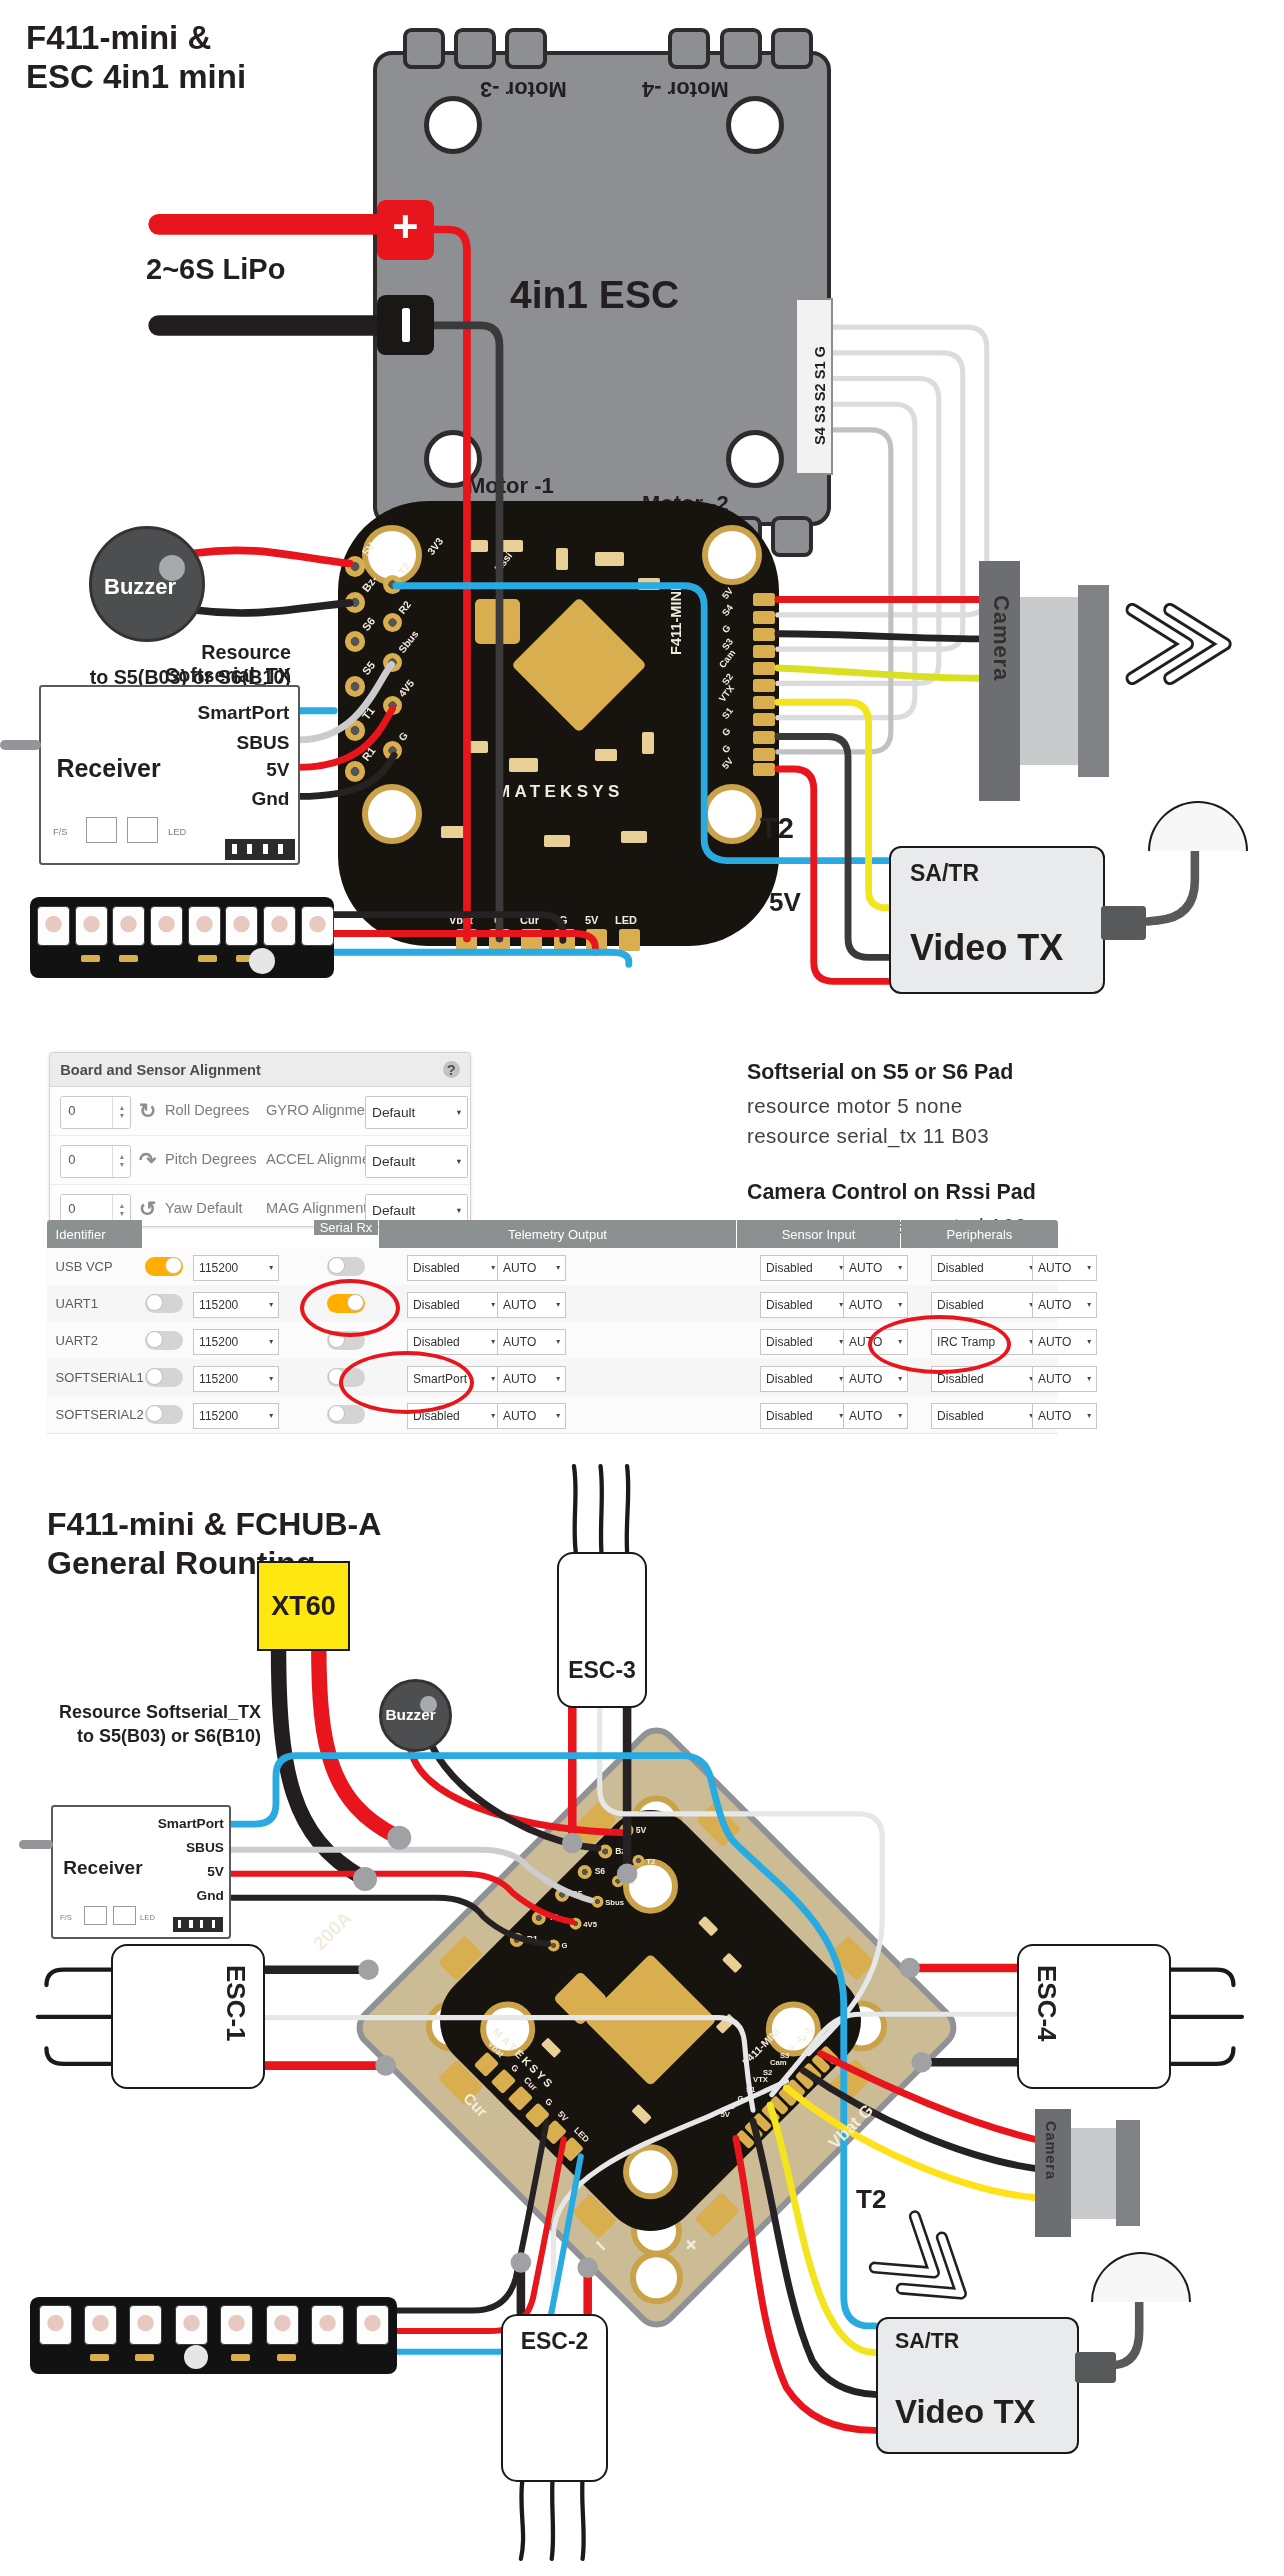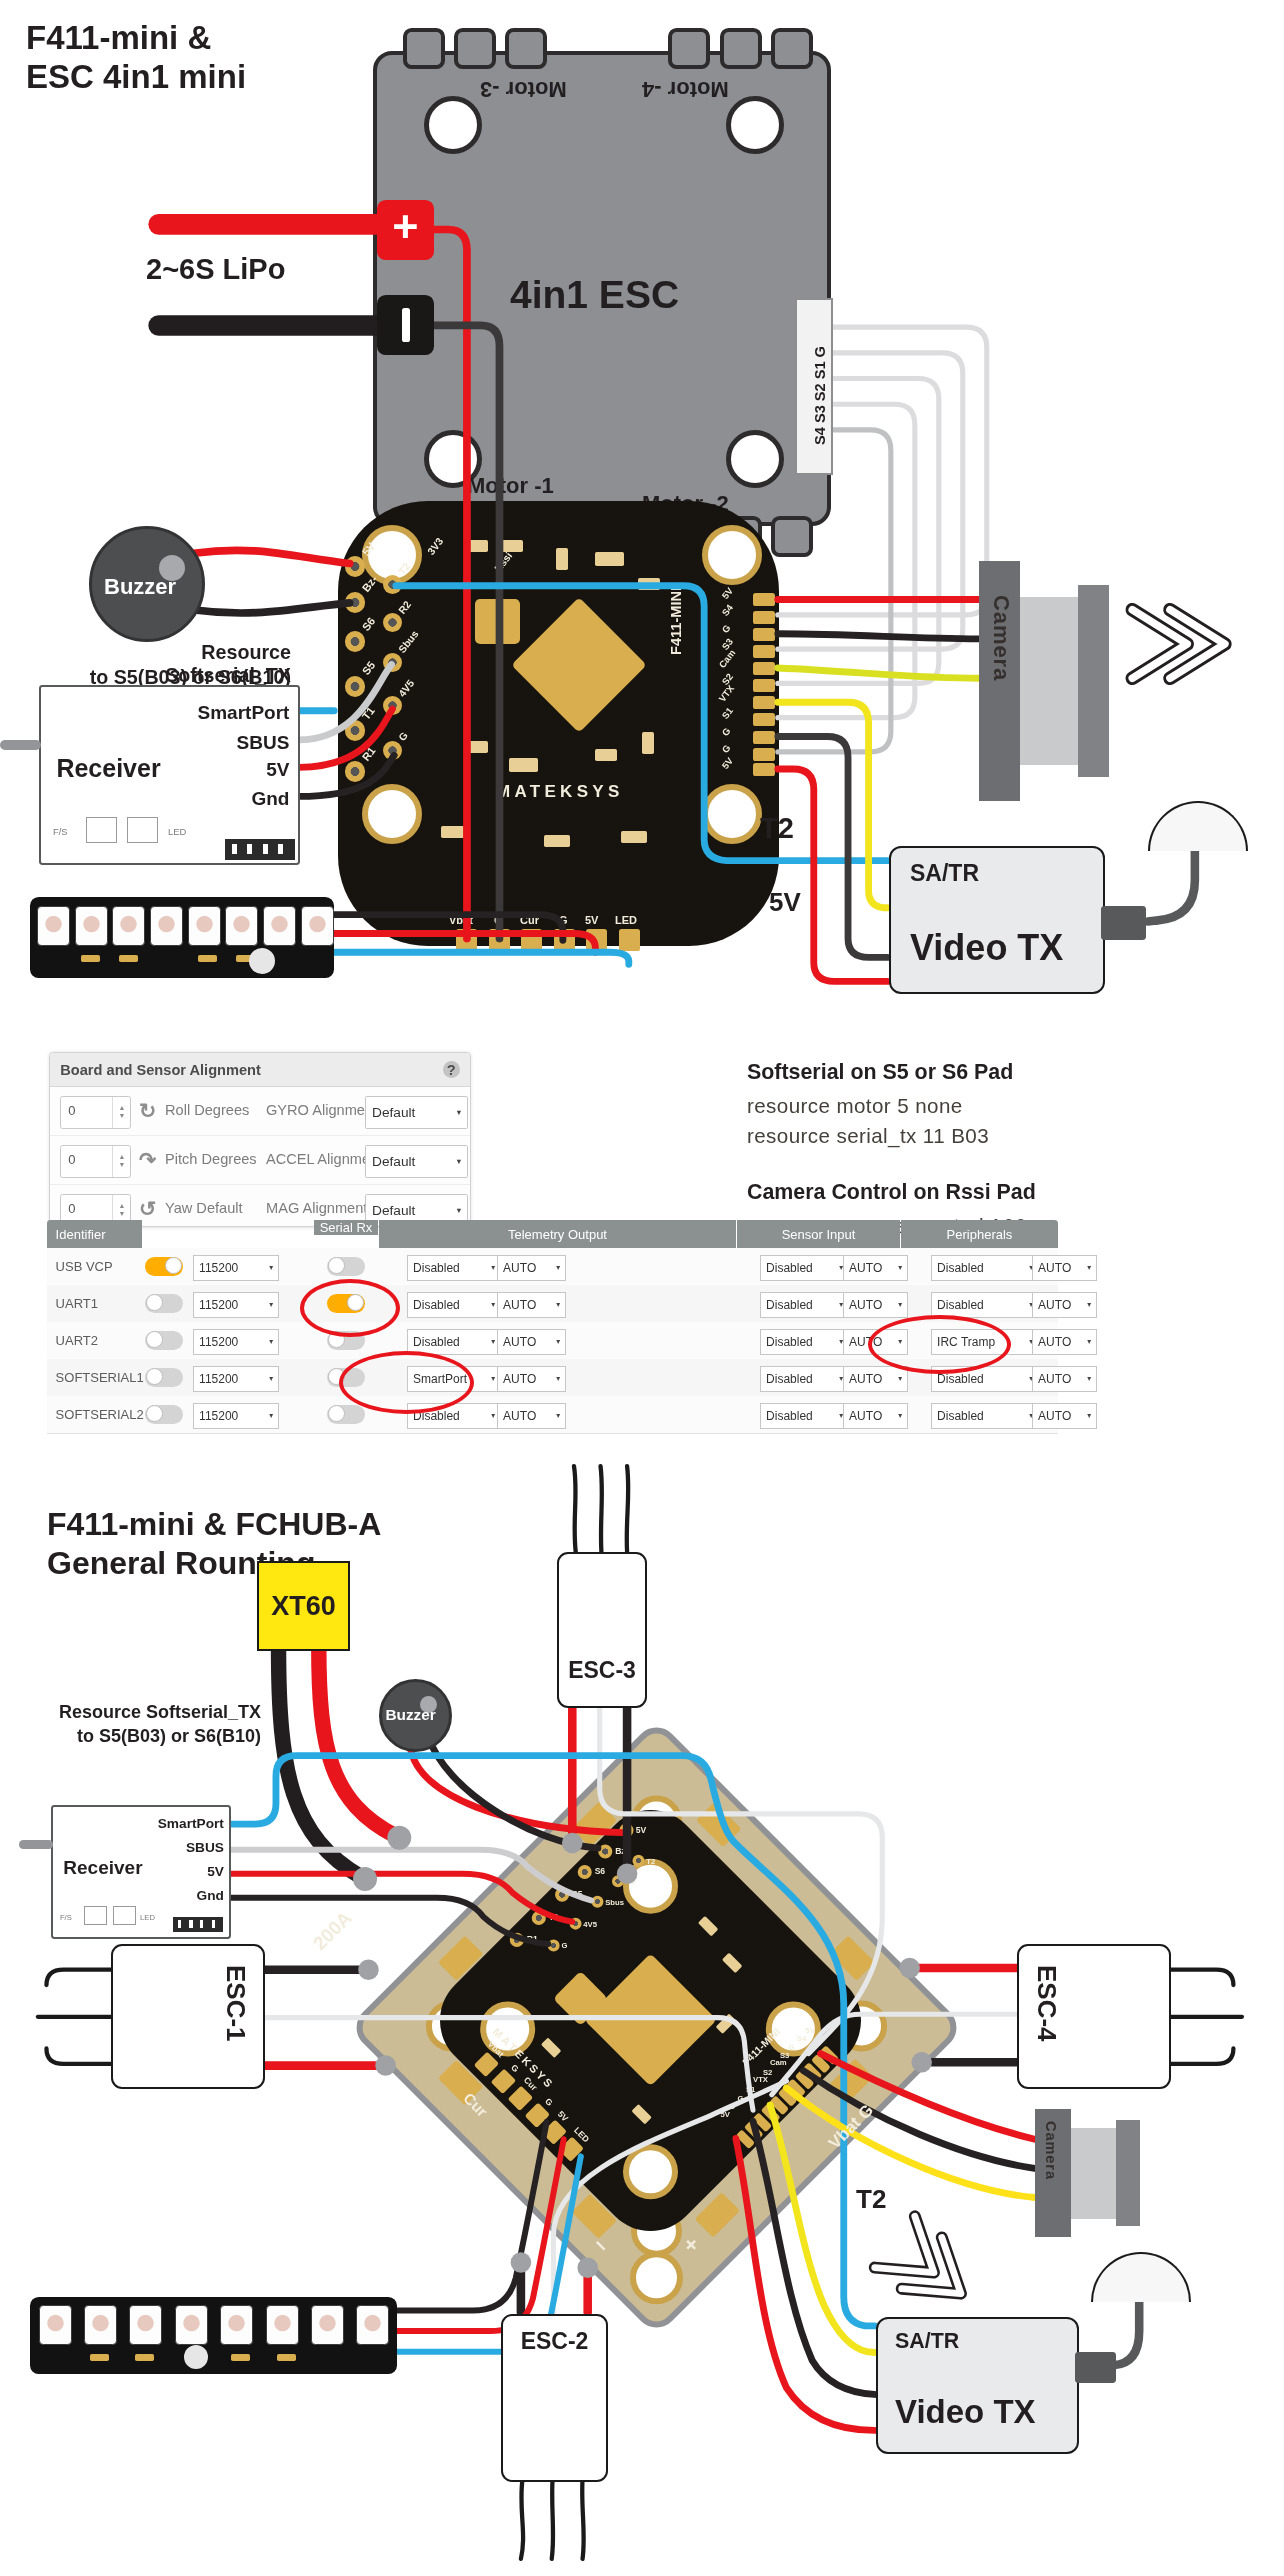--- a/index.html
+++ b/index.html
@@ -17,21 +17,21 @@
   .pdb{background:#cbbc95;border:6.9px solid #909295;border-radius:22px;}
   .goldhole{position:absolute;background:#fff;border:6.9px solid #caa24a;border-radius:50%;}
   .padc{position:absolute;border-radius:50%;background:radial-gradient(circle,#555 0 30%,#d9ae4e 32% 100%);}
   .pads{position:absolute;background:#d9ae4e;border-radius:2.6px;}
   .silk{position:absolute;color:#f2ecdc;font-weight:bold;white-space:nowrap;}
   .fcl{transform:rotate(-52deg);transform-origin:left bottom;}
   .fcl2{transform:rotate(-45deg);transform-origin:left bottom;}
   .mcu{position:absolute;background:#d9ae4e;border-radius:5.1px;}
   .smd{position:absolute;background:#e7cf96;border-radius:1.7px;}
   
-  .wbox{background:#fff;border:2.6px solid #1a1a1a;border-radius:11px;}
+  .wbox{background:#fff;border:2.6px solid #1a1a1a;border-radius:16px;}
   .escbox-lbl{font-weight:bold;color:#231f20;text-align:center;}
   .vert{writing-mode:vertical-rl;}
   .buzzer{border-radius:50%;background:#4d4e50;border:3.4px solid #333;}
   .videotx{background:#e9eaeb;border:2.6px solid #1a1a1a;border-radius:12px;}
   .ledstrip{background:#121212;border-radius:8.6px;}
   .ledm{position:absolute;width:31px;height:38px;background:#fdfdfd;border:1.7px solid #3a3a3a;border-radius:4.3px;
         background-image:radial-gradient(circle at 50% 45%,#e8c9c0 0 7.7px,#fdfdfd 8.6px);}
   .ledc{position:absolute;width:19px;height:6.9px;background:#d9ae4e;border-radius:1.7px;}
   .dome{background:#f7f7f7;border:2.6px solid #1a1a1a;border-bottom:none;border-radius:103px 103px 0 0;}
   .camtxt{writing-mode:vertical-rl;font-weight:bold;color:#35302e;letter-spacing:0.9px;}

